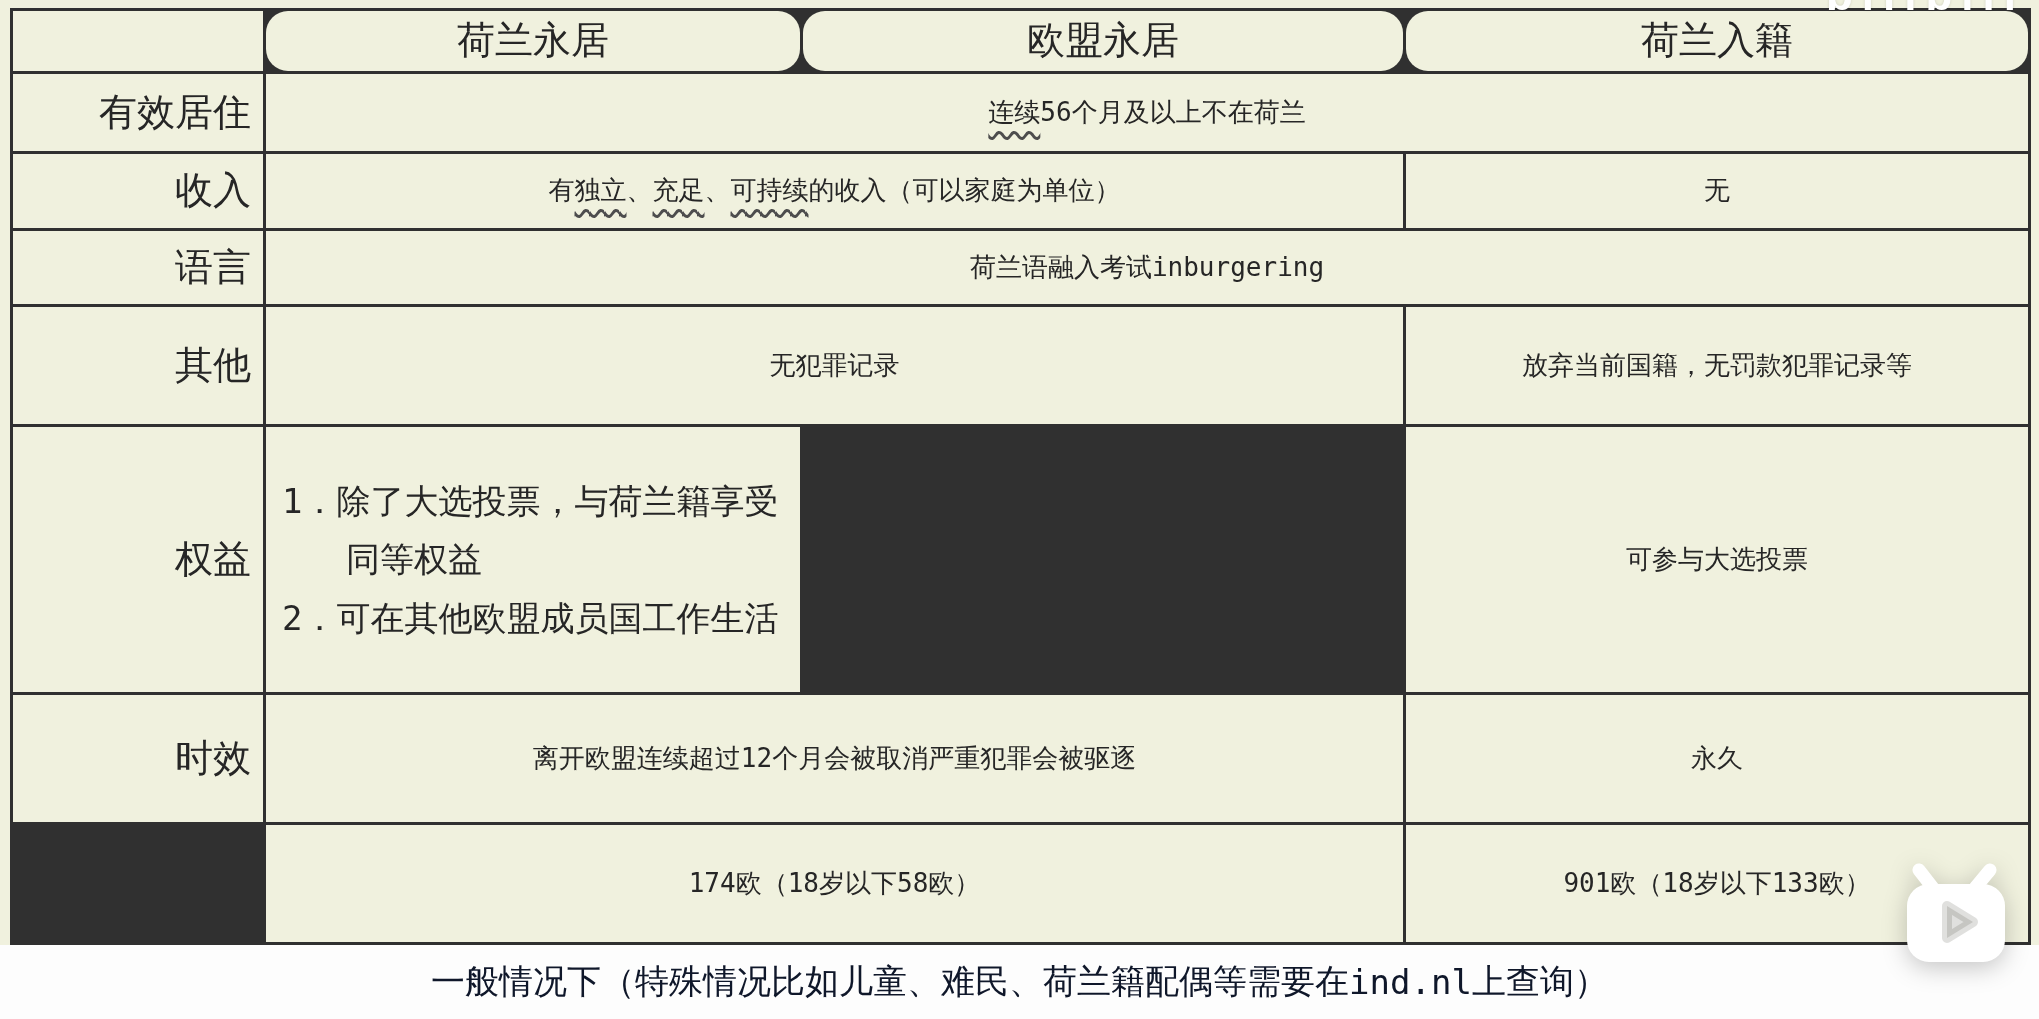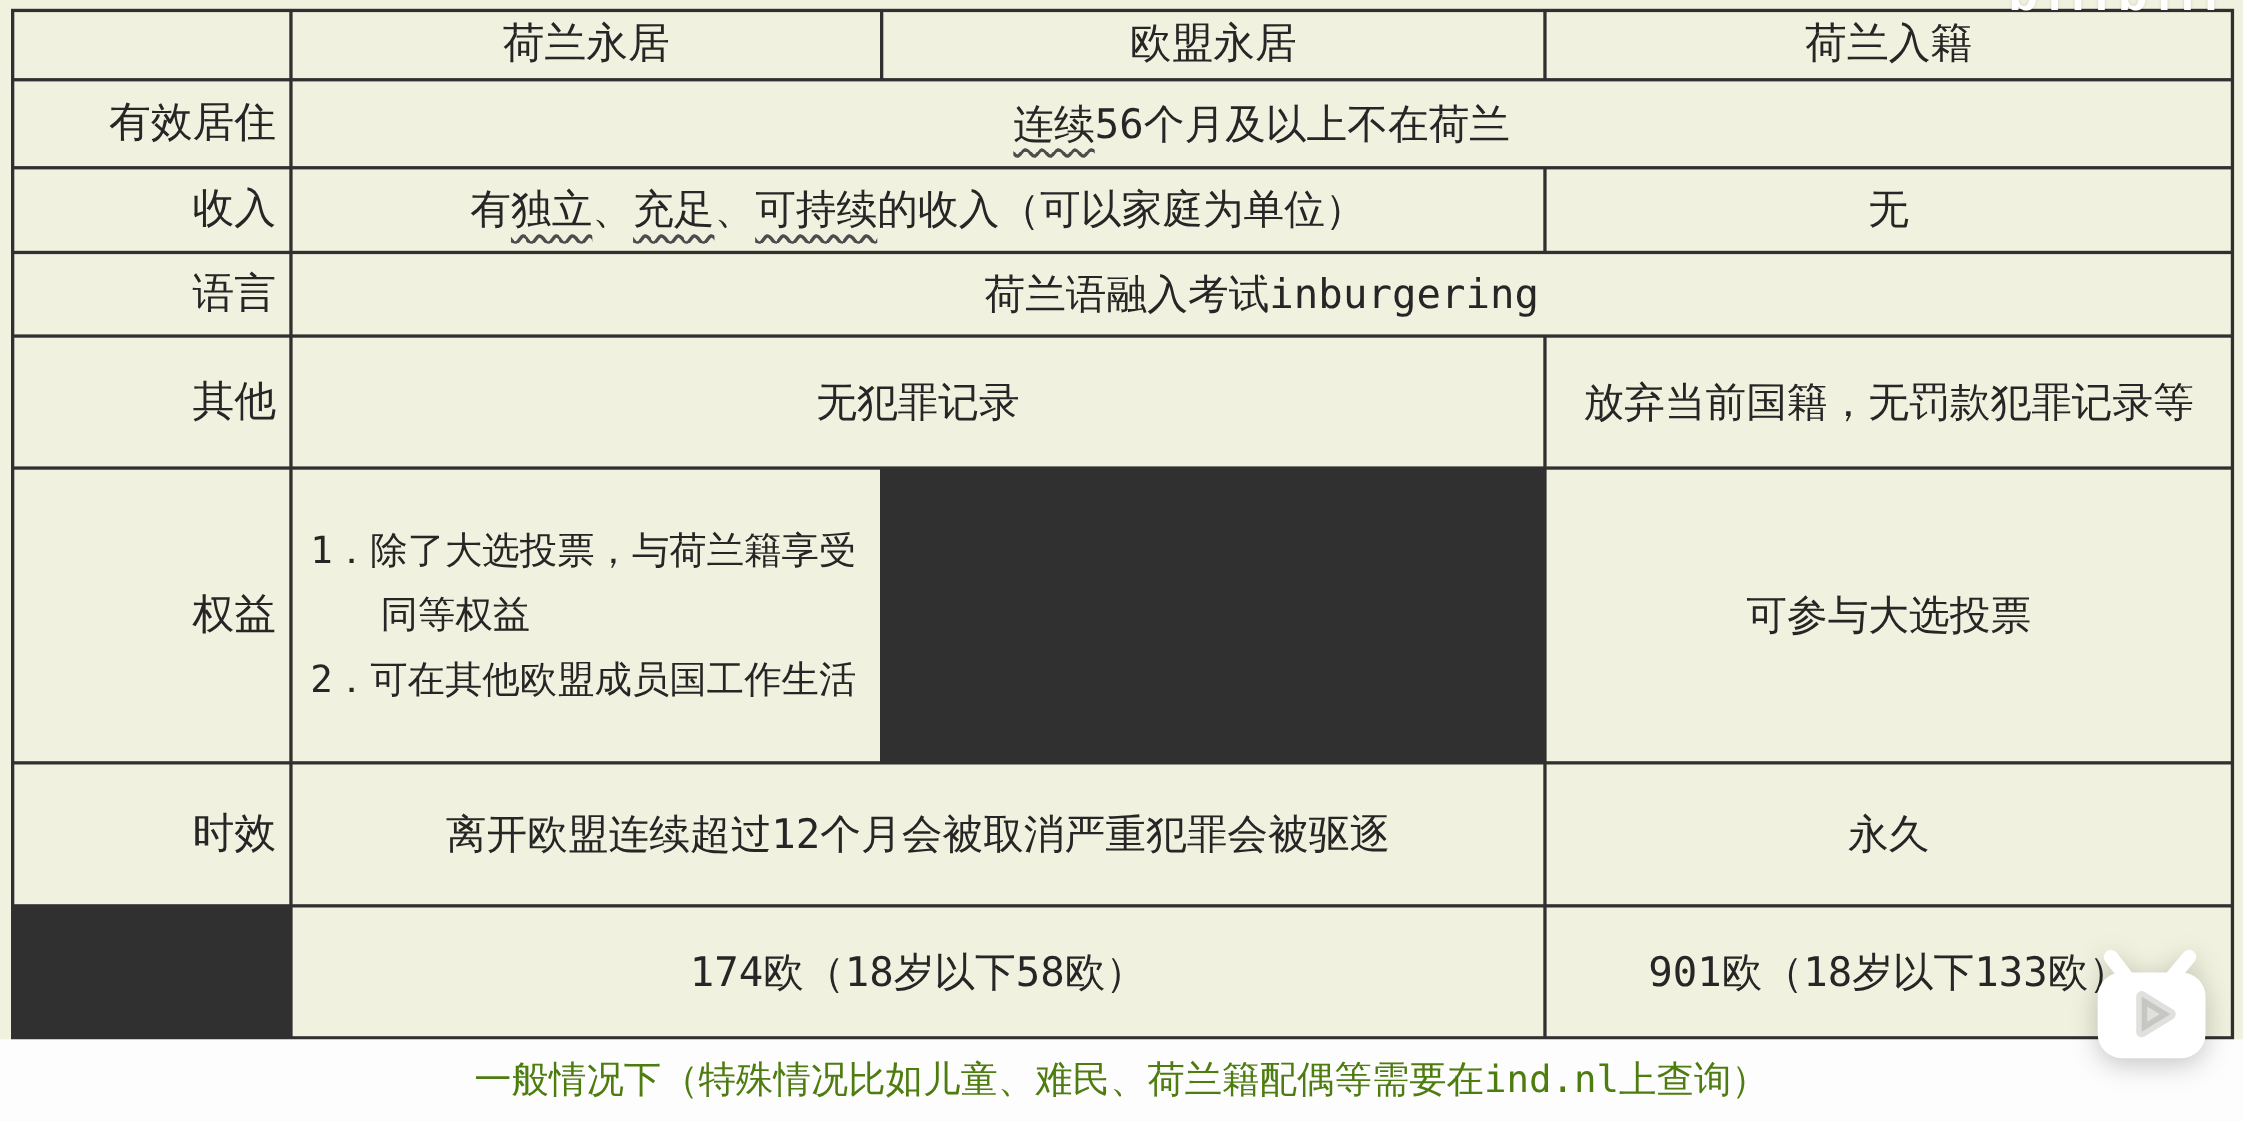--- a/index.html
+++ b/index.html
@@ -16,43 +16,43 @@
   .grid{
     position:absolute;left:10px;top:8px;
     display:grid;
     grid-template-columns:250px 534px 600px 622px;
     grid-template-rows:60px 77px 74px 73px 117px 265px 127px 117px;
     gap:3px;padding:3px;background:var(--border);
     width:max-content;height:max-content;
   }
   .cell{
     background:var(--cream);display:flex;align-items:center;justify-content:center;
-    font-size:37px;line-height:1.35;color:var(--ink);text-align:center;
+    font-size:26px;line-height:1.35;color:var(--ink);text-align:center;
   }
-  .hdr{font-size:38px;}
+  .hdr{font-size:38px;border-radius:22px;}
   .lab{justify-content:flex-end;padding-right:12px;font-size:38px;text-align:right;}
   .span2{grid-column:2/4;}
   .span3{grid-column:2/5;}
   .col4{grid-column:4/5;}
   .list{flex-direction:column;align-items:flex-start;justify-content:center;
         text-align:left;padding:0 16px;font-size:34px;line-height:1.72;}
   .indent{margin-left:64px;}
   .twolines{flex-direction:row;line-height:1.45;}
   .twolines .line{margin:9px 0;}
   .mono{font-family:"DejaVu Sans Mono","Liberation Mono",monospace;}
   .wavy{
     text-decoration-line:underline;text-decoration-style:wavy;
     text-decoration-color:#4d4d4d;text-decoration-thickness:2.5px;
     text-underline-offset:10px;
   }
   
   .footer{
     position:absolute;left:0;top:945px;width:2039px;height:74px;
     display:flex;align-items:center;justify-content:center;
-    font-size:34px;color:#4d7c0f;background:var(--page);
+    font-size:34px;color:#0f172a;background:var(--page);
   }
   
   .watermark{
     position:absolute;top:-30px;right:14px;height:48px;
     font-size:44px;font-weight:bold;color:var(--wm);letter-spacing:9px;
     text-shadow:0 0 3px rgba(0,0,0,.15);white-space:nowrap;
   }
   
   .play-wrap{position:absolute;left:1893px;top:856px;width:124px;height:124px;}
   .play-wrap svg{filter:drop-shadow(0 6px 12px rgba(0,0,0,.22));}

